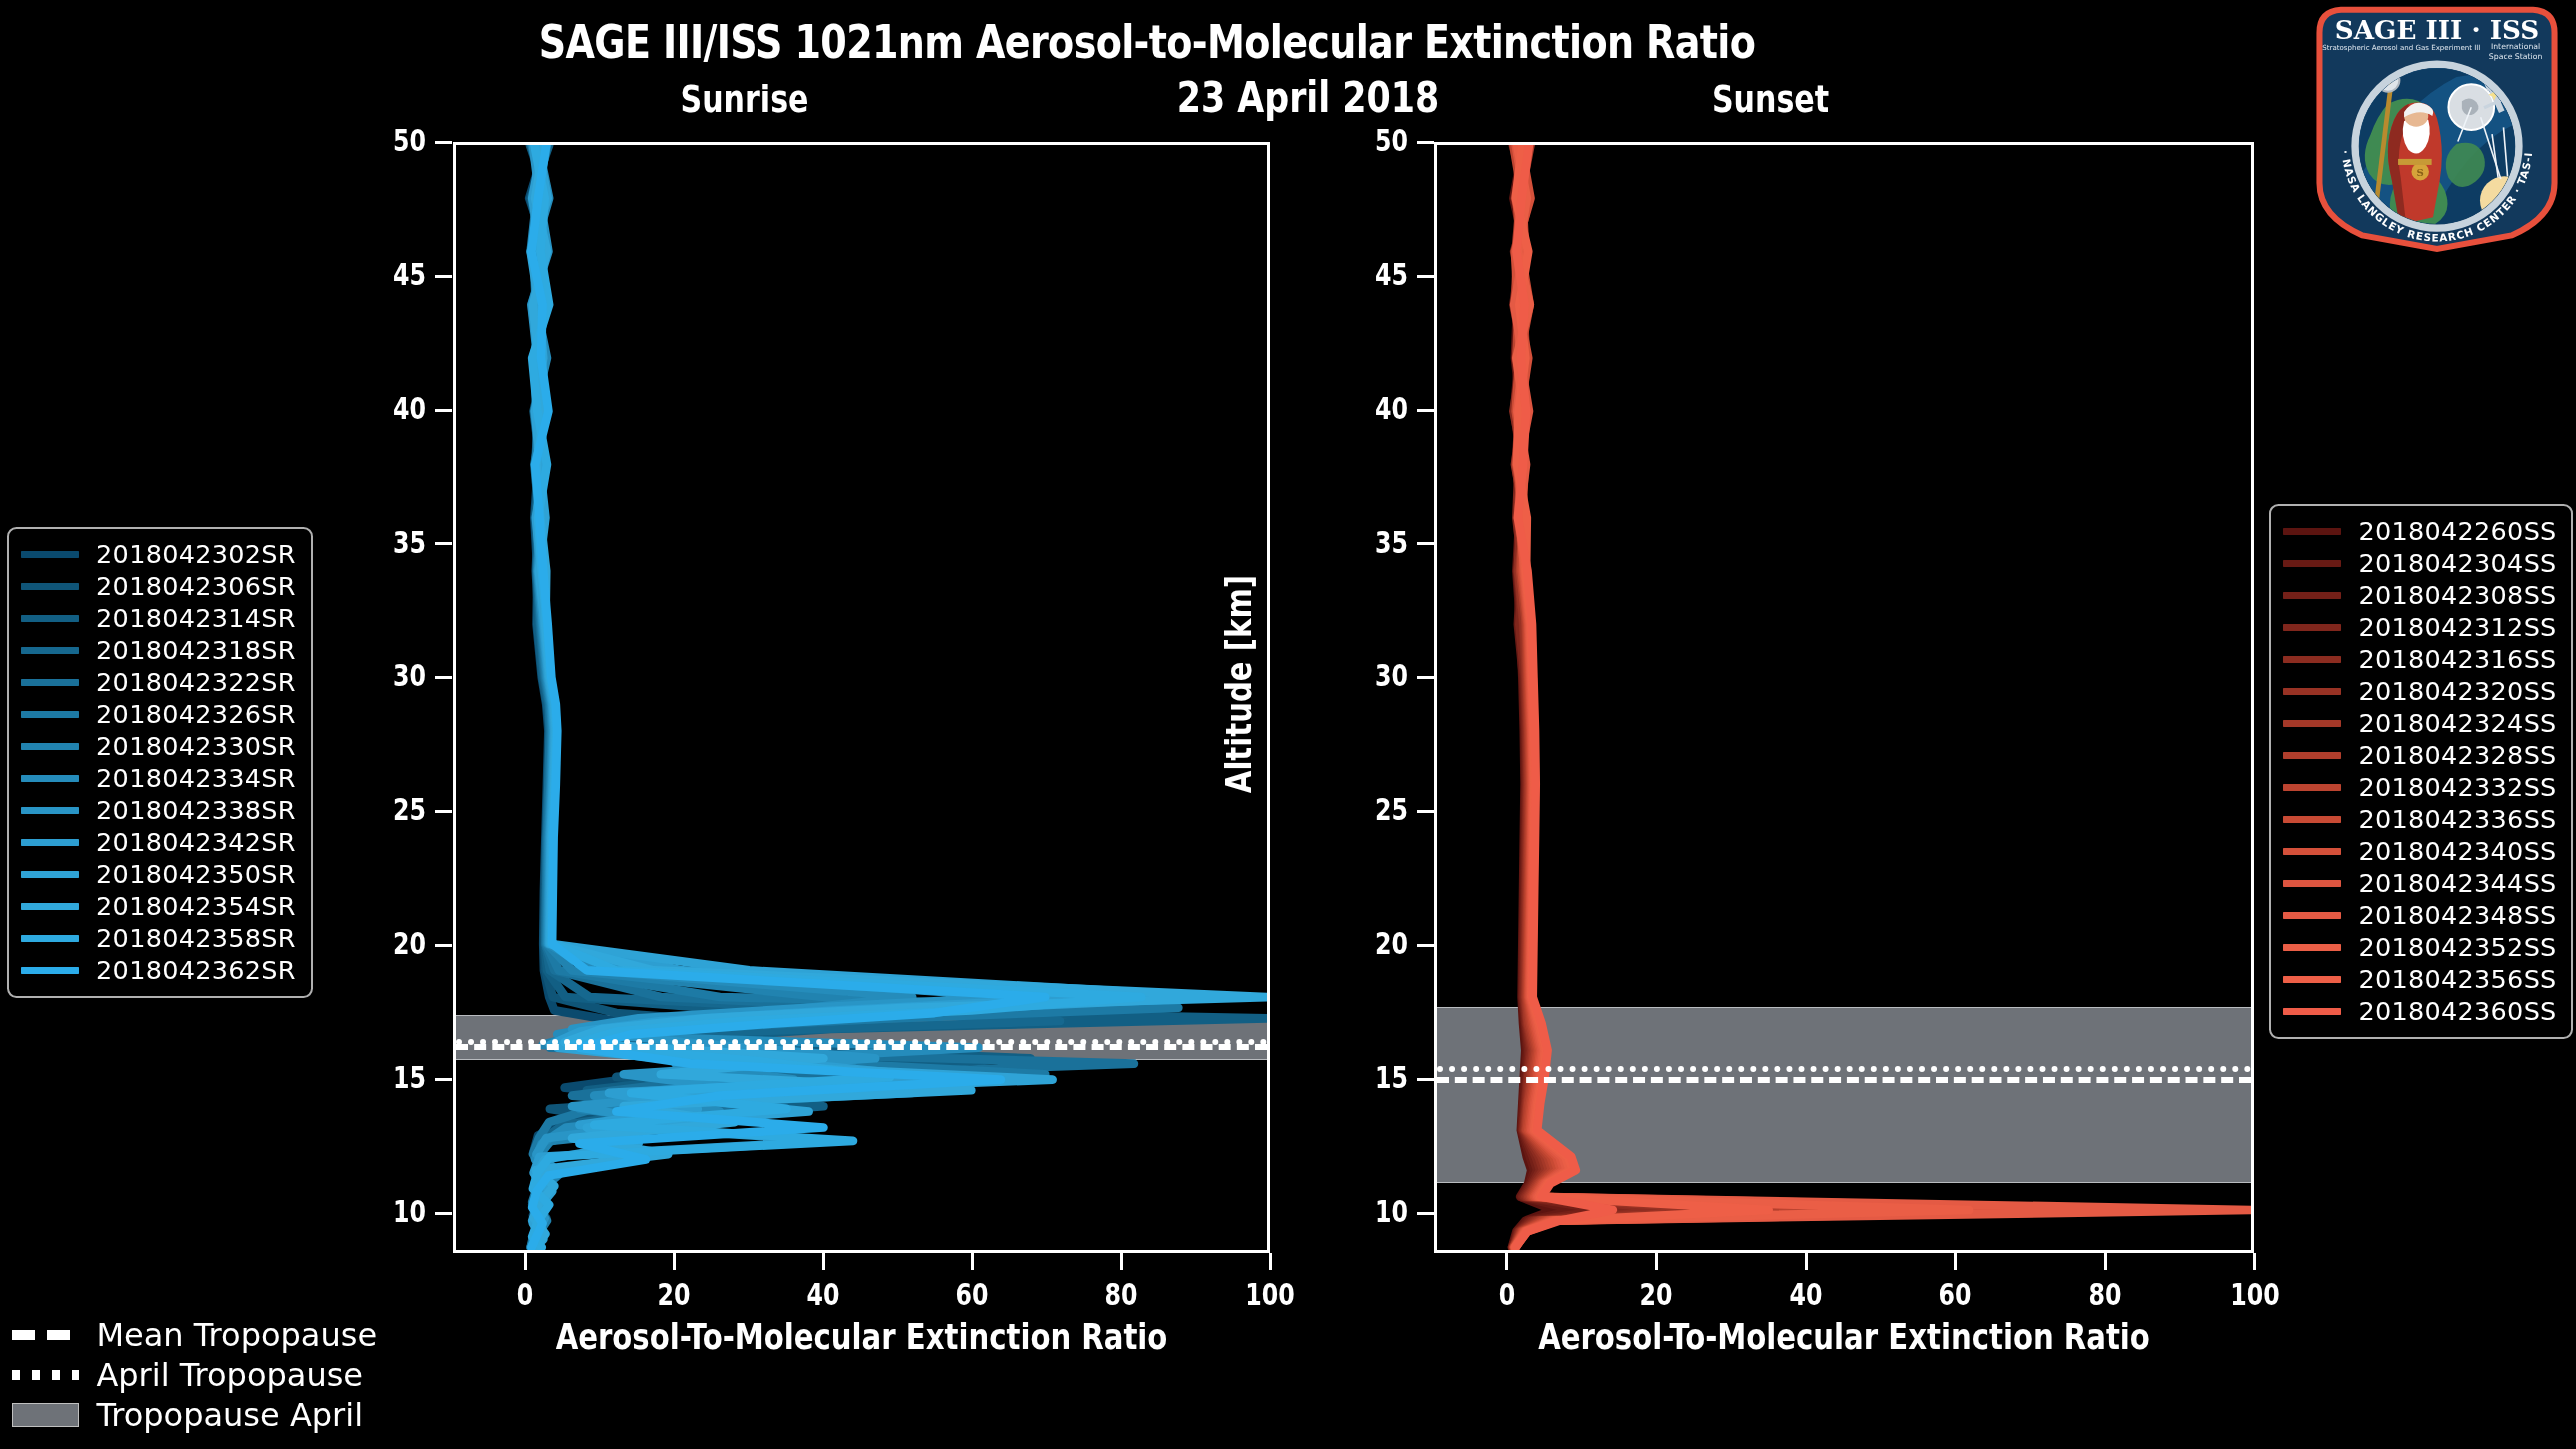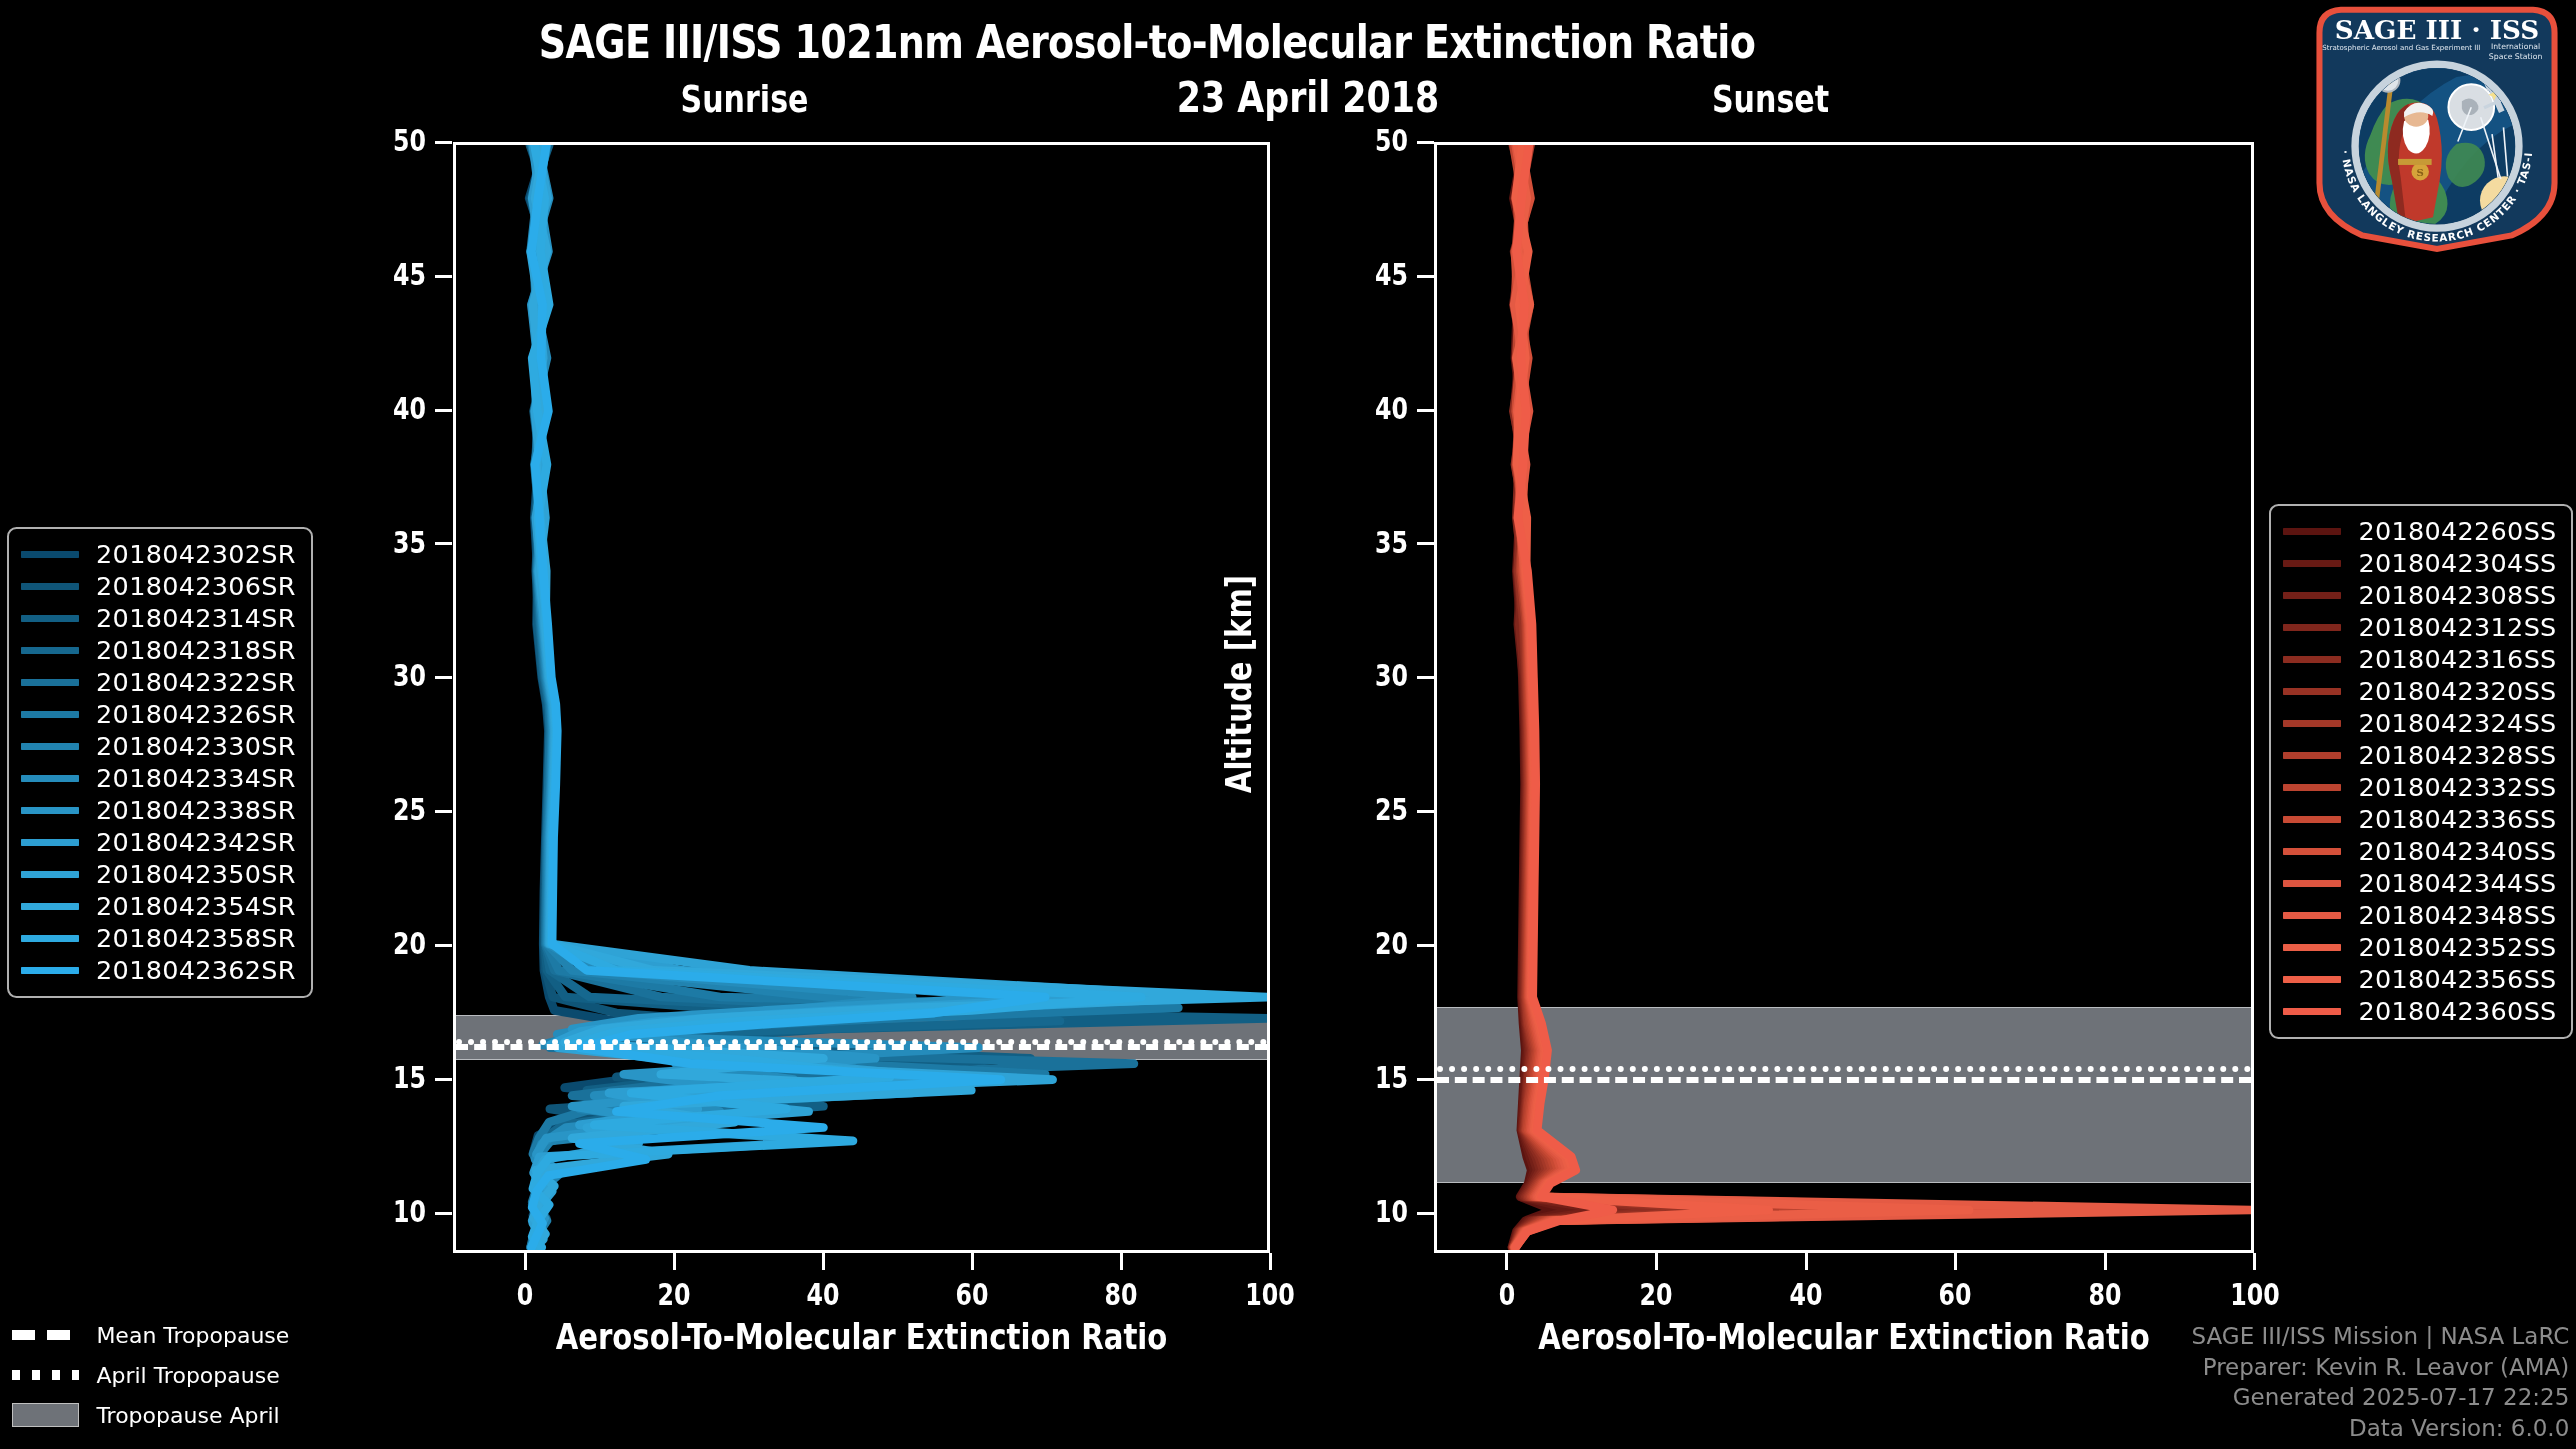--- a/index.html
+++ b/index.html
@@ -66,21 +66,21 @@
   .evswatch{width:58px;height:7.4px;border-radius:0.7px;flex:0 0 auto;}
   .evlabel{font-size:25.5px;margin-left:17.4px;white-space:nowrap;letter-spacing:0.3px;}
 
   
   #trop-legend{position:absolute;left:12px;top:1315px;}
   .trow{display:flex;align-items:center;height:40px;}
   .tkey{width:67px;height:13.4px;flex:0 0 auto;position:relative;}
   .tkey.dash{background:repeating-linear-gradient(to right,#fff 0 23px,transparent 23px 35px);height:9.4px;}
   .tkey.dot{background:repeating-linear-gradient(to right,#fff 0 8px,transparent 8px 20px);height:9.4px;}
   .tkey.box{background:#6e7278;border:1.3px solid #c0c0c0;height:24px;box-sizing:border-box;}
-  .tlabel{font-size:22px;margin-left:17.4px;white-space:nowrap;}
+  .tlabel{font-size:32px;margin-left:17.4px;white-space:nowrap;}
 
   
   #credits{position:absolute;right:6.7px;bottom:5.4px;text-align:right;
            font-size:23px;line-height:1.33;color:#8c8c8c;}
 
   
   #logo{position:absolute;right:4px;top:2.7px;width:270px;height:250px;}
 </style>
 </head>
 <body>
@@ -347,26 +347,20 @@
     <div class="trow">
       <span class="tkey dot"></span>
       <span class="tlabel">April Tropopause</span>
     </div>
     <div class="trow">
       <span class="tkey box"></span>
       <span class="tlabel">Tropopause April</span>
     </div>
   </div>
 
-  <div id="credits">
-    <div>SAGE III/ISS Mission | NASA LaRC</div>
-    <div>Preparer: Kevin R. Leavor (AMA)</div>
-    <div>Generated 2025-07-17 22:25</div>
-    <div>Data Version: 6.0.0</div>
-  </div>
 
   <svg id="logo" viewBox="0 0 402 372">
     <defs>
       <clipPath id="clipDisc">
           <circle cx="201" cy="213" r="116"></circle>
         </clipPath>
       <linearGradient id="gEarth" x1="0" y1="0" x2="1" y2="1">
         <stop offset="0" stop-color="#1a5f92"></stop>
           <stop offset="1" stop-color="#0d3c63"></stop>
       </linearGradient>

